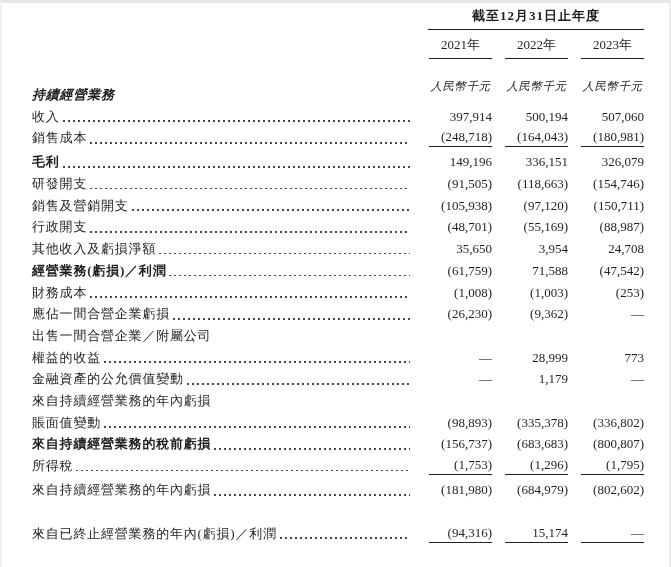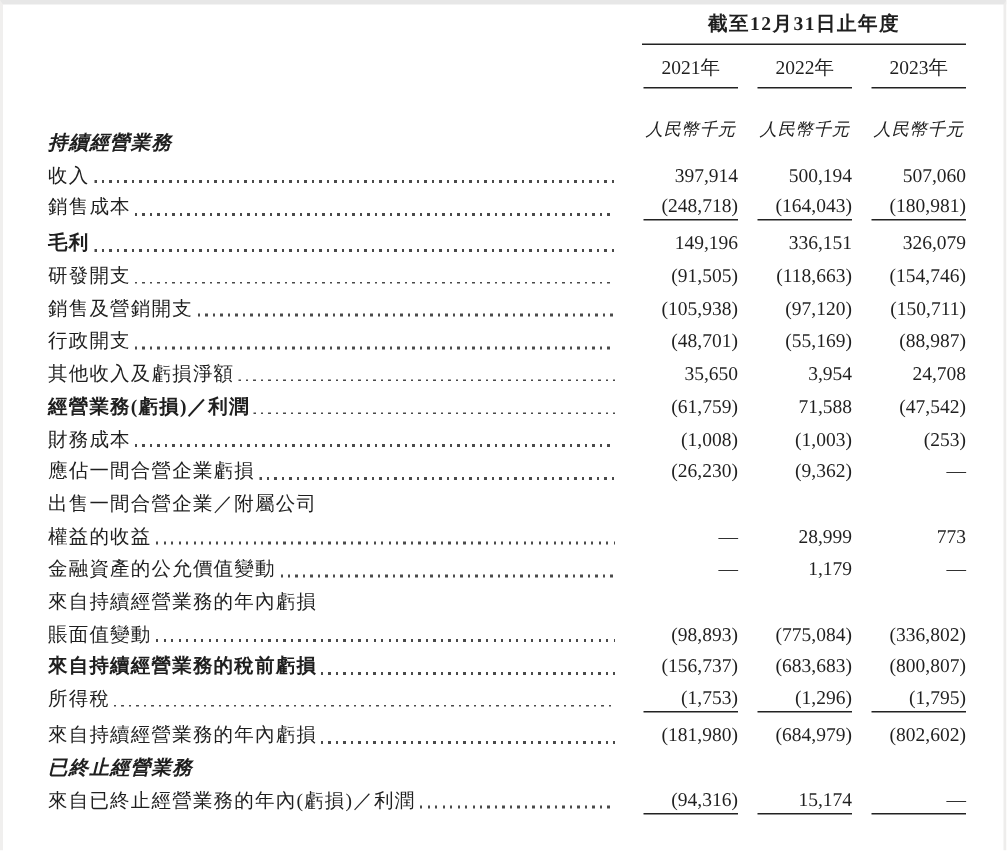--- a/index.html
+++ b/index.html
@@ -200,21 +200,21 @@
     <span class="row-label">來自持續經營業務的年內虧損</span>
     <span class="leader"></span>
     <span class="num"></span>
     <span class="num"></span>
     <span class="num"></span>
   </div>
       <div class="row normal indent">
     <span class="row-label">賬面值變動</span>
     <span class="leader"></span>
     <span class="num">(98,893)</span>
-    <span class="num">(775,084)</span>
+    <span class="num">(335,378)</span>
     <span class="num">(336,802)</span>
   </div>
       <div class="row bold">
     <span class="row-label">來自持續經營業務的稅前虧損</span>
     <span class="leader"></span>
     <span class="num">(156,737)</span>
     <span class="num">(683,683)</span>
     <span class="num">(800,807)</span>
   </div>
       <div class="row normal ruled">
@@ -225,21 +225,20 @@
     <span class="num rule">(1,795)</span>
   </div>
       <div class="row normal">
     <span class="row-label">來自持續經營業務的年內虧損</span>
     <span class="leader"></span>
     <span class="num">(181,980)</span>
     <span class="num">(684,979)</span>
     <span class="num">(802,602)</span>
   </div>
       <div class="row section no-values">
-    <span class="row-label">已終止經營業務</span>
     <span class="leader"></span>
     <span class="num"></span>
     <span class="num"></span>
     <span class="num"></span>
   </div>
       <div class="row normal ruled">
     <span class="row-label">來自已終止經營業務的年內(虧損)／利潤</span>
     <span class="leader"></span>
     <span class="num rule">(94,316)</span>
     <span class="num rule">15,174</span>

